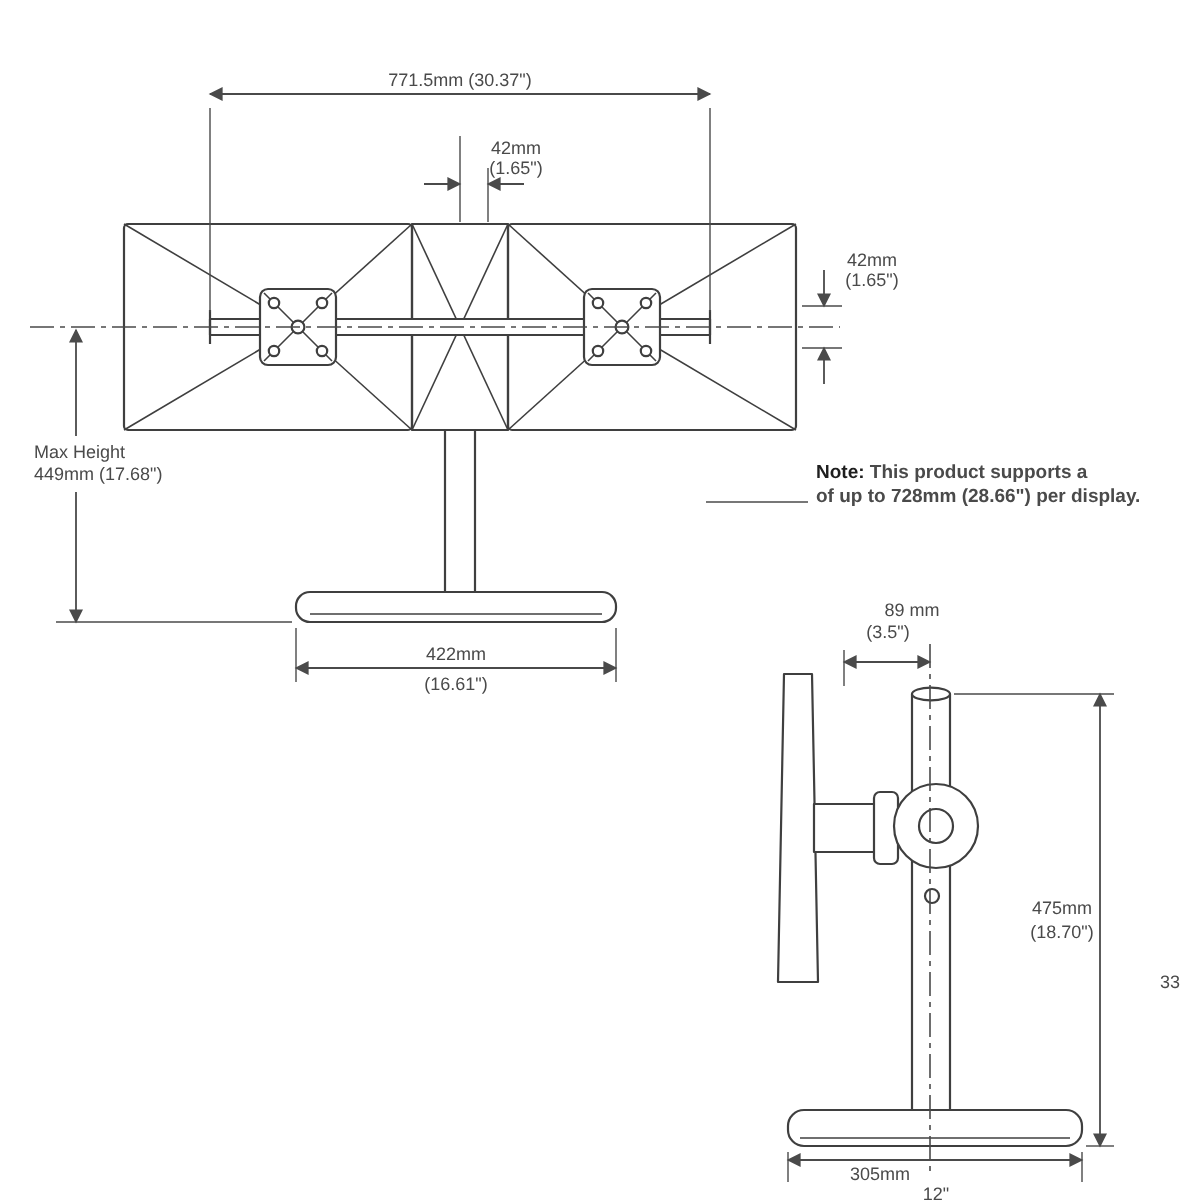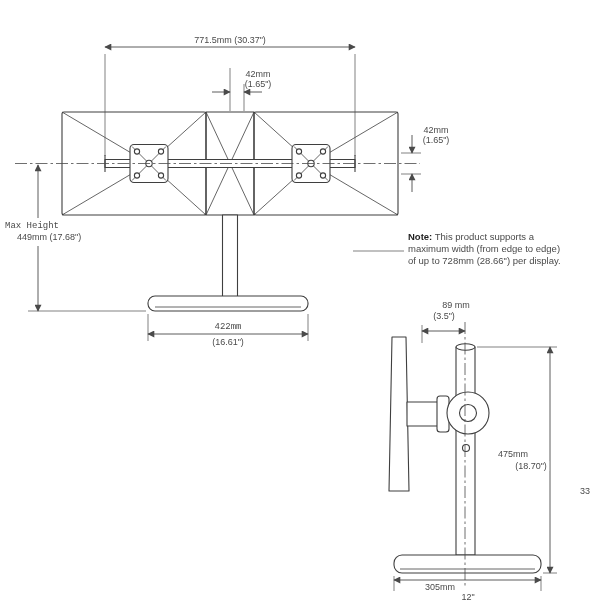--- a/index.html
+++ b/index.html
@@ -15,21 +15,21 @@
   .ext   { stroke:#4a4a4a; stroke-width:0.7; fill:none; }
   .cl    { stroke:#4a4a4a; stroke-width:0.8; fill:none; stroke-dasharray:12 3 2.5 3; }
   .lbl {
     position:absolute; font-size:9px; line-height:10px; color:#4a4a4a;
     white-space:nowrap;
   }
   .lbl.c  { transform:translateX(-50%); }
   .lbl.bg { background:#ffffff; padding:0 2px; }
   .note {
     position:absolute; left:408px; top:231px; width:190px;
-    font-size:9.5px; line-height:12px; color:#4a4a4a;
+    font-size:9.5px; line-height:12px; color:#4a4a4a;font-weight:bold;
   }
   .note b { color:#1e1e1e; }
 </style>
 </head>
 <body>
 
 <div class="screen">
 
   <svg width="600" height="600" viewBox="0 0 600 600">
     <defs>
@@ -171,36 +171,35 @@
   </svg>
 
   <div class="lbl c bg" style="left:230px; top:35px;">771.5mm (30.37")</div>
 
   <div class="lbl c" style="left:258px; top:69px;">42mm</div>
   <div class="lbl c" style="left:258px; top:79px;">(1.65")</div>
 
   <div class="lbl c" style="left:436px; top:125px;">42mm</div>
   <div class="lbl c" style="left:436px; top:135px;">(1.65")</div>
 
-  <div class="lbl" style="left:5px; top:221px;font-family:Liberation Mono, monospace;">Max Height</div>
+  <div class="lbl" style="left:17px; top:221px;">Max Height</div>
   <div class="lbl" style="left:17px; top:232px;">449mm (17.68")</div>
 
-  <div class="lbl c" style="left:228px; top:322px;font-family:Liberation Mono, monospace;">422mm</div>
+  <div class="lbl c" style="left:228px; top:322px;">422mm</div>
   <div class="lbl c" style="left:228px; top:337px;">(16.61")</div>
 
   <div class="note">
     <div><b>Note:</b> <span>This product supports a</span></div>
-    <div>maximum width (from edge to edge)</div>
     <div>of up to 728mm (28.66") per display.</div>
   </div>
 
   <div class="lbl c" style="left:456px; top:300px;">89 mm</div>
   <div class="lbl c" style="left:444px; top:311px;">(3.5")</div>
 
-  <div class="lbl c bg" style="left:513px; top:449px;">475mm</div>
+  <div class="lbl c bg" style="left:531px; top:449px;">475mm</div>
   <div class="lbl c bg" style="left:531px; top:461px;">(18.70")</div>
 
   <div class="lbl" style="left:580px; top:486px;">33</div>
 
   <div class="lbl c bg" style="left:440px; top:582px;">305mm</div>
   <div class="lbl c" style="left:468px; top:592px;">12"</div>
 
 </div>
 
 </body></html>

